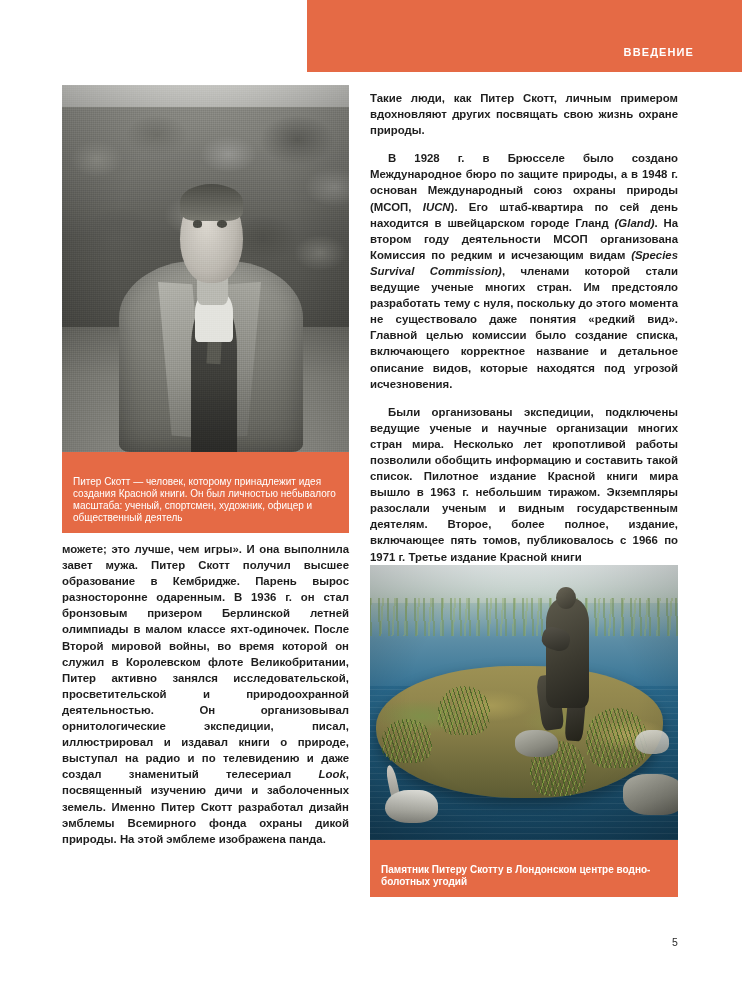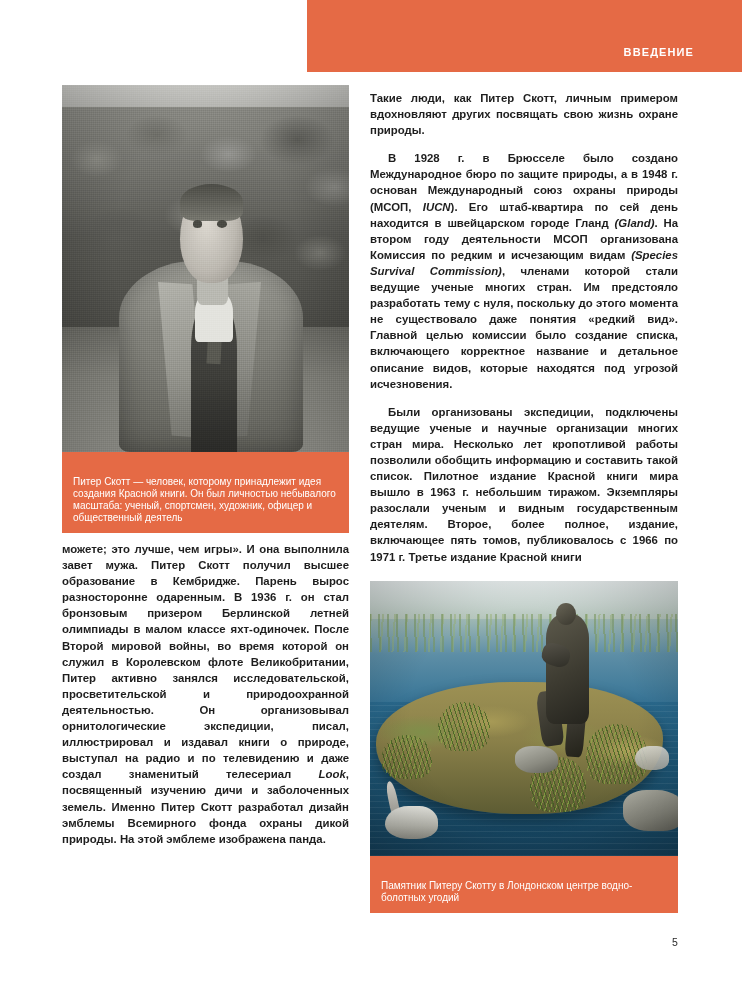--- a/index.html
+++ b/index.html
@@ -349,21 +349,21 @@
   </div>
 
   <div class="col-right">
 
     <div class="body-text">
       <p class="no-indent"><span>Такие люди, как Питер Скотт, личным примером вдохновляют других посвящать свою жизнь охране природы.</span></p>
       <p><span>В 1928 г. в Брюсселе было создано Международное бюро по защите природы, а в 1948 г. основан Международный союз охраны природы (МСОП, </span><span class="it">IUCN</span><span>). Его штаб-квартира по сей день находится в швейцарском городе Гланд </span><span class="it">(Gland)</span><span>. На втором году деятельности МСОП организована Комиссия по редким и исчезающим видам </span><span class="it">(Species Survival Commission)</span><span>, членами которой стали ведущие ученые многих стран. Им предстояло разработать тему с нуля, поскольку до этого момента не существовало даже понятия «редкий вид». Главной целью комиссии было создание списка, включающего корректное название и детальное описание видов, которые находятся под угрозой исчезновения.</span></p>
       <p><span>Были организованы экспедиции, подключены ведущие ученые и научные организации многих стран мира. Несколько лет кропотливой работы позволили обобщить информацию и составить такой список. Пилотное издание Красной книги мира вышло в 1963 г. небольшим тиражом. Экземпляры разослали ученым и видным государственным деятелям. Второе, более полное, издание, включающее пять томов, публиковалось с 1966 по 1971 г. Третье издание Красной книги</span></p>
     </div>
 
-    <div class="figure" style="margin-top:16px;">
+    <div class="figure" style="font-weight:bold;">
       <div class="photo-statue">
         <div class="ps-sky"></div>
         <div class="ps-water-far"></div>
         <div class="ps-reeds-far"></div>
         <div class="ps-water-near"></div>
         <div class="ps-water-shimmer"></div>
         <div class="ps-island"></div>
         <div class="ps-tussock ps-t1"></div>
         <div class="ps-tussock ps-t2"></div>
         <div class="ps-tussock ps-t3"></div>

